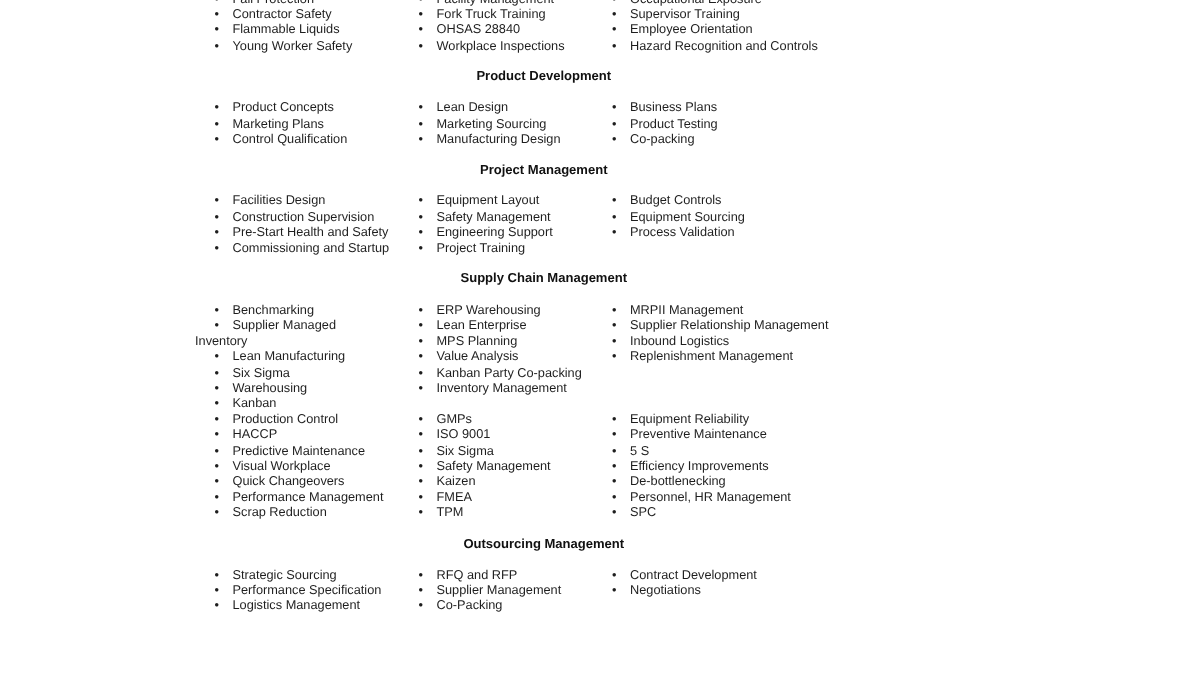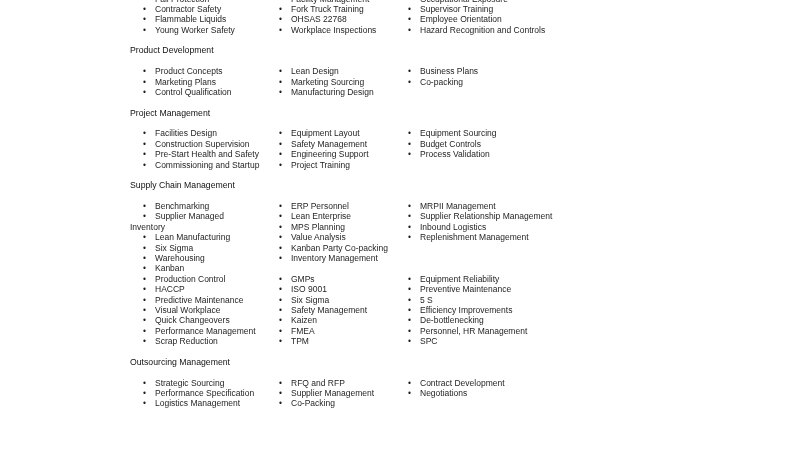--- a/index.html
+++ b/index.html
@@ -16,24 +16,25 @@
     top: 0;
     width: 465px;
     margin-top: -6.5px;
     font-family: "Liberation Sans", sans-serif;
     font-size: 8.5px;
     line-height: 10.4px;
     color: #1e1e1e;
     -webkit-font-smoothing: antialiased;
   }
   .section-title {
-    font-weight: 400;
+    font-weight: 700;
     font-size: 8.7px;
     color: #111111;
     margin: 10.2px 0 10.4px 0;
+    text-align: center;
   }
   .cols {
     display: flex;
     align-items: flex-start;
   }
   .col { flex: 0 0 auto; }
   .col:nth-child(1) { width: 136px; }
   .col:nth-child(2) { width: 129px; }
   .col:nth-child(3) { width: 198px; }
   .item {
@@ -55,21 +56,21 @@
       <div class="cols">
         <div class="col">
           <div class="item"><span class="bullet">•</span><span>Fall Protection</span></div>
           <div class="item"><span class="bullet">•</span><span>Contractor Safety</span></div>
           <div class="item"><span class="bullet">•</span><span>Flammable Liquids</span></div>
           <div class="item"><span class="bullet">•</span><span>Young Worker Safety</span></div>
         </div>
         <div class="col">
           <div class="item"><span class="bullet">•</span><span>Facility Management</span></div>
           <div class="item"><span class="bullet">•</span><span>Fork Truck Training</span></div>
-          <div class="item"><span class="bullet">•</span><span>OHSAS 22768</span></div>
+          <div class="item"><span class="bullet">•</span><span>OHSAS 28840</span></div>
           <div class="item"><span class="bullet">•</span><span>Workplace Inspections</span></div>
         </div>
         <div class="col">
           <div class="item"><span class="bullet">•</span><span>Occupational Exposure</span></div>
           <div class="item"><span class="bullet">•</span><span>Supervisor Training</span></div>
           <div class="item"><span class="bullet">•</span><span>Employee Orientation</span></div>
           <div class="item"><span class="bullet">•</span><span>Hazard Recognition and Controls</span></div>
         </div>
       </div>
     </div>
@@ -81,60 +82,61 @@
           <div class="item"><span class="bullet">•</span><span>Marketing Plans</span></div>
           <div class="item"><span class="bullet">•</span><span>Control Qualification</span></div>
         </div>
         <div class="col">
           <div class="item"><span class="bullet">•</span><span>Lean Design</span></div>
           <div class="item"><span class="bullet">•</span><span>Marketing Sourcing</span></div>
           <div class="item"><span class="bullet">•</span><span>Manufacturing Design</span></div>
         </div>
         <div class="col">
           <div class="item"><span class="bullet">•</span><span>Business Plans</span></div>
+          <div class="item"><span class="bullet">•</span><span>Product Testing</span></div>
           <div class="item"><span class="bullet">•</span><span>Co-packing</span></div>
         </div>
       </div>
     </div>
     <div class="section">
       <div class="section-title">Project Management</div>
       <div class="cols">
         <div class="col">
           <div class="item"><span class="bullet">•</span><span>Facilities Design</span></div>
           <div class="item"><span class="bullet">•</span><span>Construction Supervision</span></div>
           <div class="item"><span class="bullet">•</span><span>Pre-Start Health and Safety</span></div>
           <div class="item"><span class="bullet">•</span><span>Commissioning and Startup</span></div>
         </div>
         <div class="col">
           <div class="item"><span class="bullet">•</span><span>Equipment Layout</span></div>
           <div class="item"><span class="bullet">•</span><span>Safety Management</span></div>
           <div class="item"><span class="bullet">•</span><span>Engineering Support</span></div>
           <div class="item"><span class="bullet">•</span><span>Project Training</span></div>
         </div>
         <div class="col">
+          <div class="item"><span class="bullet">•</span><span>Budget Controls</span></div>
           <div class="item"><span class="bullet">•</span><span>Equipment Sourcing</span></div>
-          <div class="item"><span class="bullet">•</span><span>Budget Controls</span></div>
           <div class="item"><span class="bullet">•</span><span>Process Validation</span></div>
         </div>
       </div>
     </div>
     <div class="section">
       <div class="section-title">Supply Chain Management</div>
       <div class="cols">
         <div class="col">
           <div class="item"><span class="bullet">•</span><span>Benchmarking</span></div>
           <div class="item"><span class="bullet">•</span><span>Supplier Managed
 Inventory</span></div>
           <div class="item"><span class="bullet">•</span><span>Lean Manufacturing</span></div>
           <div class="item"><span class="bullet">•</span><span>Six Sigma</span></div>
           <div class="item"><span class="bullet">•</span><span>Warehousing</span></div>
           <div class="item"><span class="bullet">•</span><span>Kanban</span></div>
         </div>
         <div class="col">
-          <div class="item"><span class="bullet">•</span><span>ERP Personnel</span></div>
+          <div class="item"><span class="bullet">•</span><span>ERP Warehousing</span></div>
           <div class="item"><span class="bullet">•</span><span>Lean Enterprise</span></div>
           <div class="item"><span class="bullet">•</span><span>MPS Planning</span></div>
           <div class="item"><span class="bullet">•</span><span>Value Analysis</span></div>
           <div class="item"><span class="bullet">•</span><span>Kanban Party Co-packing</span></div>
           <div class="item"><span class="bullet">•</span><span>Inventory Management</span></div>
         </div>
         <div class="col">
           <div class="item"><span class="bullet">•</span><span>MRPII Management</span></div>
           <div class="item"><span class="bullet">•</span><span>Supplier Relationship Management</span></div>
           <div class="item"><span class="bullet">•</span><span>Inbound Logistics</span></div>

